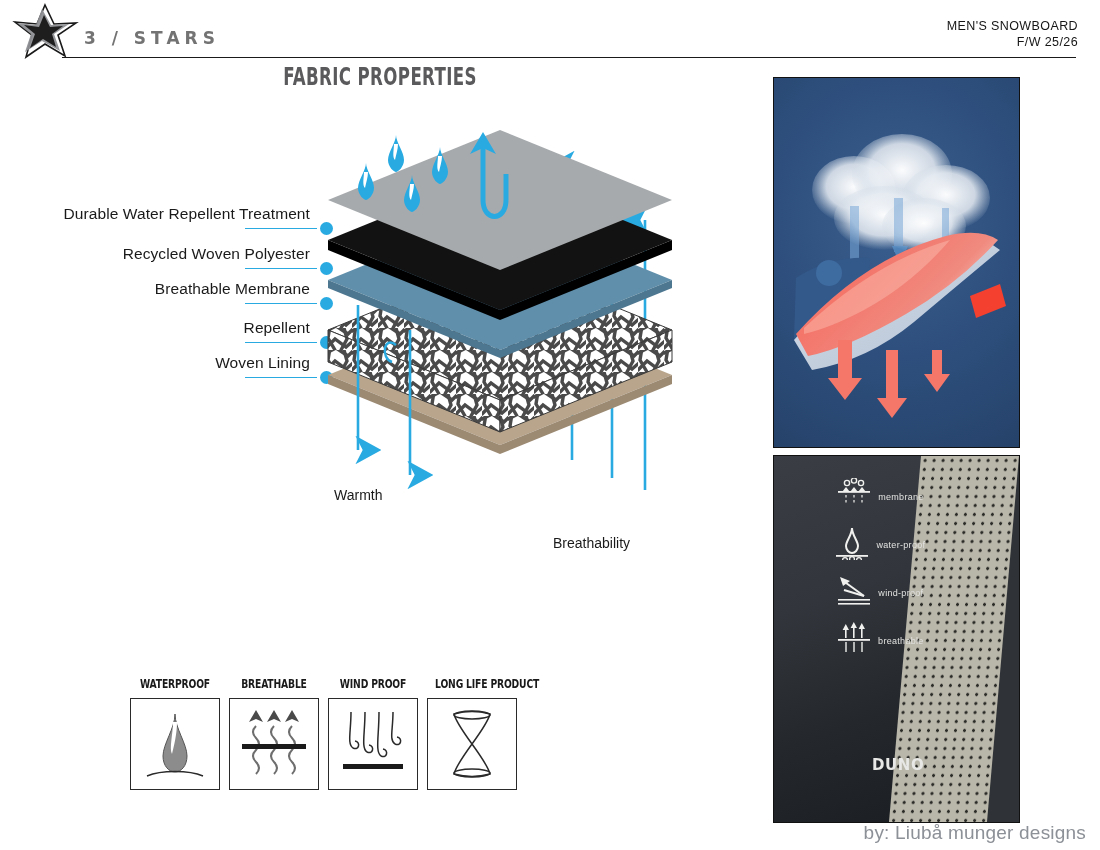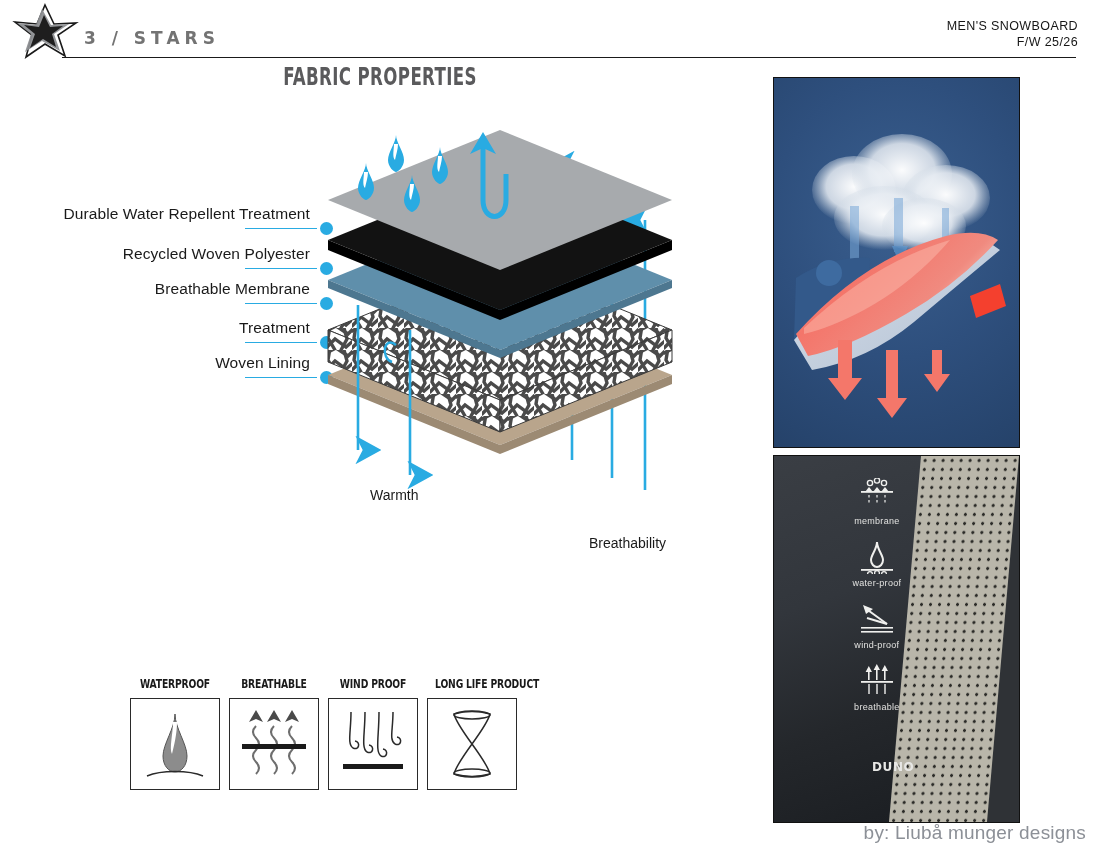--- a/index.html
+++ b/index.html
@@ -50,21 +50,21 @@
     background: #29abe2;
   }
 
   
   #stack { position: absolute; left: 300px; top: 130px; width: 400px; height: 360px; }
   #stack svg { display: block; }
 
   
   .flow-label {
     position: absolute; font-family: "Liberation Sans", sans-serif;
-    font-size: 14px; color: #1a1a1a; margin-left: 36px;
+    font-size: 14px; color: #1a1a1a;
   }
 
   
   #features { position: absolute; left: 130px; top: 676px; display: flex; gap: 9px; }
   .feature { width: 90px; }
   .feature-title {
     text-align: center; margin-bottom: 7px;
     font-family: "DejaVu Sans Condensed", "Liberation Sans Narrow", "Liberation Sans", sans-serif;
     font-size: 12.5px; font-weight: 700; color: #1a1a1a; letter-spacing: -.2px;
     transform: scaleX(.82); transform-origin: 50% 50%; white-space: nowrap;
@@ -92,28 +92,28 @@
     position: absolute; right: 0; top: 0; width: 40%; height: 100%;
     background-color: #b9b6aa;
     background-image: radial-gradient(#2b2b28 1.6px, transparent 1.7px);
     background-size: 9px 9px;
     transform: skewX(-5deg); transform-origin: top right;
   }
   .photo-icons {
     position: absolute; left: 21%; top: 6%; width: 42%;
     display: flex; flex-direction: column; align-items: center; gap: 14px;
   }
-  .photo-icon-group { display: flex; flex-direction: column; align-items: center; }
+  .photo-icon-group { display: flex; flex-direction: row; align-items: center; }
   .photo-icon-label {
     margin-top: 4px; font-family: "Liberation Sans", sans-serif;
     font-size: 9px; color: #e2e2e0; letter-spacing: .3px;
   }
   .photo-brand {
     position: absolute; left: 40%; bottom: 13%;
-    font-family: "DejaVu Sans", sans-serif; font-size: 12px; font-weight: 700;
+    font-family: "DejaVu Sans", sans-serif; font-size: 15px; font-weight: 700;
     color: #e8e8e6; letter-spacing: .6px;
   }
 
   
   #footer-credit {
     position: absolute; right: 14px; bottom: 6px;
     font-family: "Liberation Sans", sans-serif;
     font-size: 19px; color: #8c9097; letter-spacing: .2px; padding-left: 16px;
   }
 </style>
@@ -147,21 +147,21 @@
   <div class="leader-dot" style="left:320px; top:222px;"></div>
 
   <div class="layer-label" style="left:10px; top:245px;">Recycled Woven Polyester</div>
   <div class="leader" style="left:245px; top:268px; width:72px;"></div>
   <div class="leader-dot" style="left:320px; top:262px;"></div>
 
   <div class="layer-label" style="left:10px; top:280px;">Breathable Membrane</div>
   <div class="leader" style="left:245px; top:303px; width:72px;"></div>
   <div class="leader-dot" style="left:320px; top:297px;"></div>
 
-  <div class="layer-label" style="left:10px; top:319px;">Treatment</div>
+  <div class="layer-label" style="left:10px; top:319px;">Repellent</div>
   <div class="leader" style="left:245px; top:342px; width:72px;"></div>
   <div class="leader-dot" style="left:320px; top:336px;"></div>
 
   <div class="layer-label" style="left:10px; top:354px;">Woven Lining</div>
   <div class="leader" style="left:245px; top:377px; width:72px;"></div>
   <div class="leader-dot" style="left:320px; top:371px;"></div>
 </div>
 
 <div id="stack">
 <svg width="400" height="360" viewBox="0 0 400 360">

